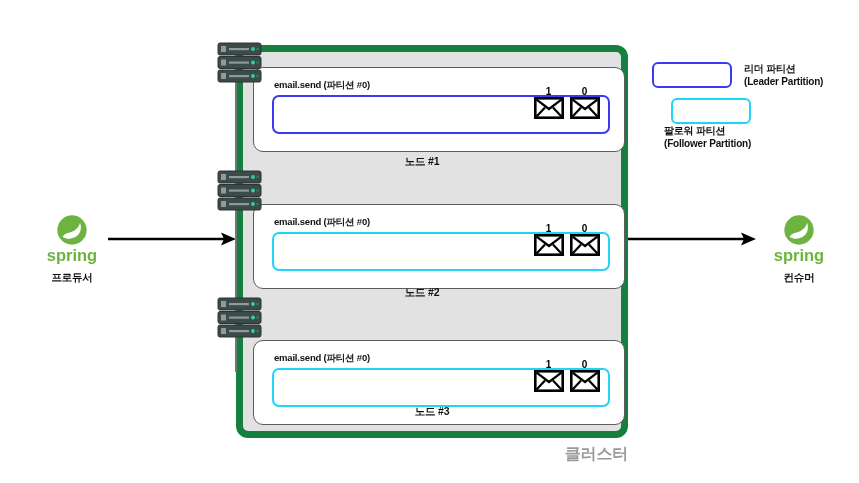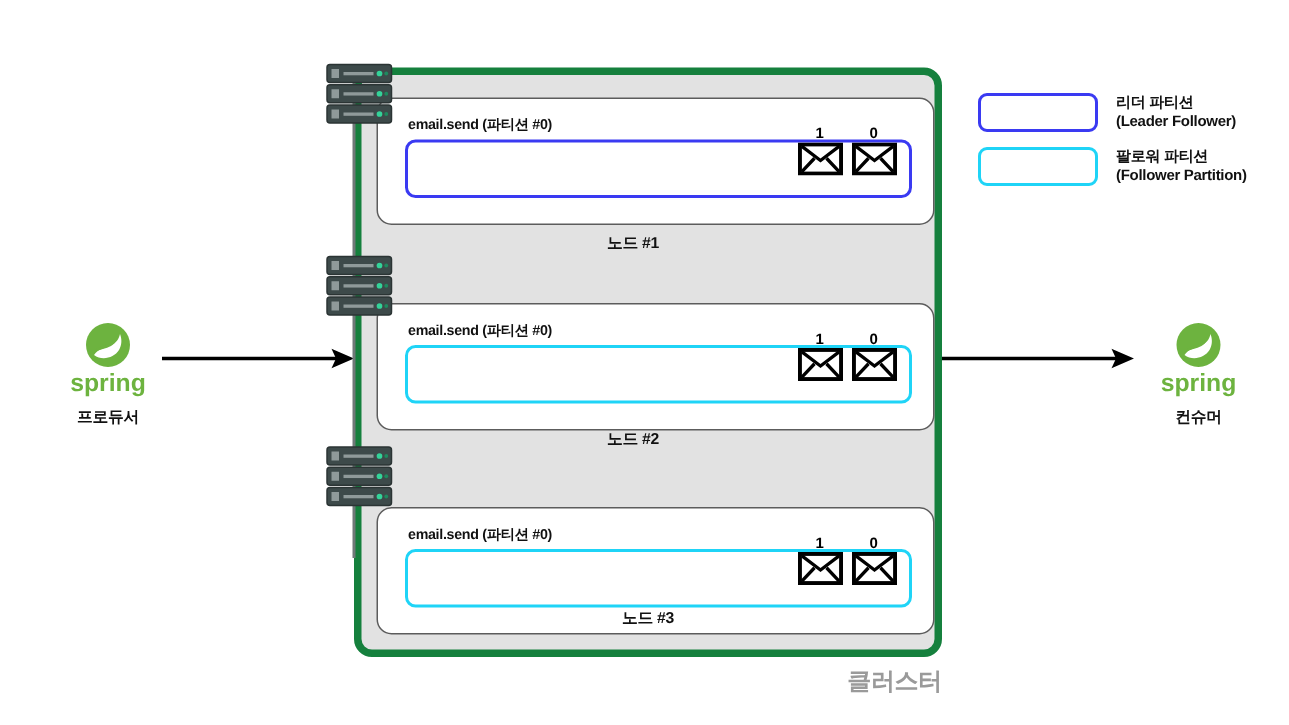--- a/index.html
+++ b/index.html
@@ -53,21 +53,21 @@
   #consumer-arrow { left: 628px; top: 231px; }
 
   
   #cluster-container {
     position: absolute;
     left: 236px;
     top: 45px;
     width: 392px;
     height: 393px;
     background: #e2e2e2;
-    border: 5px solid #15803d;
+    border: 7px solid #15803d;
     border-radius: 12px;
     box-sizing: border-box;
   }
   #cluster-label {
     position: absolute;
     left: 236px;
     top: 444px;
     width: 392px;
     text-align: right;
     font-size: 16px;
@@ -174,21 +174,21 @@
   
   #legend { position: absolute; left: 652px; top: 58px; width: 200px; }
   .legend-row {
     position: absolute;
     left: 0;
     display: flex;
     flex-direction: row;
     align-items: center;
   }
   #legend-row-leader { top: 4px; }
-  #legend-row-follower { top: 40px; }
+  #legend-row-follower { top: 40px; flex-direction: column; }
 
   .legend-swatch {
     width: 80px;
     height: 26px;
     border-radius: 6px;
     border: 2px solid #3a3af2;
     background: #ffffff;
     box-sizing: border-box;
     flex: 0 0 auto;
   }
@@ -407,21 +407,21 @@
       <text x="74" y="33" font-family="'Liberation Sans','DejaVu Sans',sans-serif" font-size="33" font-weight="bold" fill="#6db33f" text-anchor="middle">spring</text>
     </svg>
     <span class="role">컨슈머</span>
   </div>
 
   <div id="legend">
     <div class="legend-row" id="legend-row-leader">
       <div class="legend-swatch"></div>
       <div class="legend-text">
         <span class="ko">리더 파티션</span>
-        <span class="en">(Leader Follower)</span>
+        <span class="en">(Leader Partition)</span>
       </div>
     </div>
     <div class="legend-row" id="legend-row-follower">
       <div class="legend-swatch follower"></div>
       <div class="legend-text">
         <span class="ko">팔로워 파티션</span>
         <span class="en">(Follower Partition)</span>
       </div>
     </div>
   </div>

